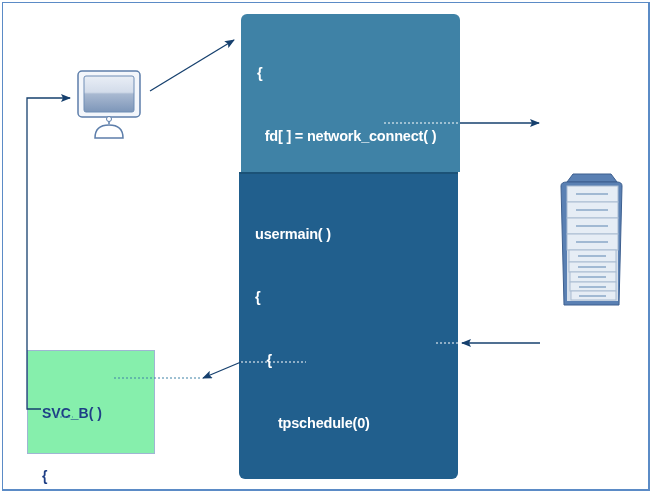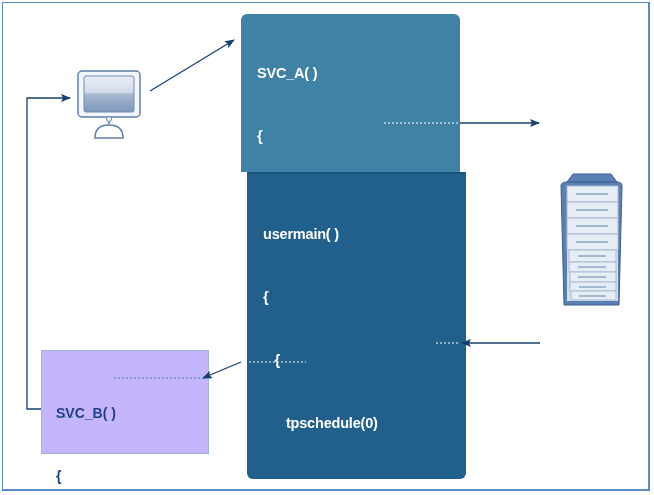--- a/index.html
+++ b/index.html
@@ -2,39 +2,38 @@
 <html><head>
 <meta charset="utf-8">
 <style>
   html, body { margin: 0; padding: 0; background: #ffffff; }
   body { width: 654px; height: 495px; position: relative; overflow: hidden;
          font-family: "Liberation Sans", "DejaVu Sans", sans-serif; }
   .frame { position: absolute; left: 2px; top: 2px; width: 648px; height: 489px;
            border: 1px solid #5b8bc6; border-width: 1px 2px 2px 1px; box-sizing: border-box; }
   .svc-a { position: absolute; left: 241px; top: 14px; width: 219px; height: 158px;
            background: #3f82a6; border-radius: 6px 6px 0 0; }
-  .usermain { position: absolute; left: 247px; top: 172px; width: 219px; height: 307px;
+  .usermain { position: absolute; left: 239px; top: 172px; width: 219px; height: 307px;
               background: #215f8d; border-radius: 0 0 6px 6px; border-top: 2px solid #1b5277; box-sizing: border-box; }
   .code { position: absolute; color: #ffffff; font-weight: bold; font-size: 14.5px;
           line-height: 21px; white-space: pre; letter-spacing: -0.2px; }
-  .svc-b { position: absolute; left: 41px; top: 350px; width: 168px; height: 104px;
-           background: #c4b5fd; border: 1px solid #9fb6d3; box-sizing: border-box; }
+  .svc-b { position: absolute; left: 27px; top: 350px; width: 128px; height: 104px;
+           background: #86efac; border: 1px solid #9fb6d3; box-sizing: border-box; }
   .code-b { position: absolute; color: #1e3f86; font-weight: bold; font-size: 14px;
             line-height: 21px; white-space: pre; }
   svg.overlay { position: absolute; left: 0; top: 0; }
   .line { display:block; }
 </style>
 </head>
 <body>
 
 <div class="frame"></div>
 
 <div class="svc-a">
   <div class="code" style="left:16px; top:7px;">
-    <span class="line">SVC_A( )</span>
     <span class="line">{</span>
     <span class="line">  fd[ ] = network_connect( )</span>
     <span class="line">  ctx[ ] = savectx( )</span>
     <span class="line">  write_to_host( )</span>
     <span class="line">  tpreturn( )</span>
     <span class="line">}</span>
   </div>
 </div>
 
 <div class="usermain">

